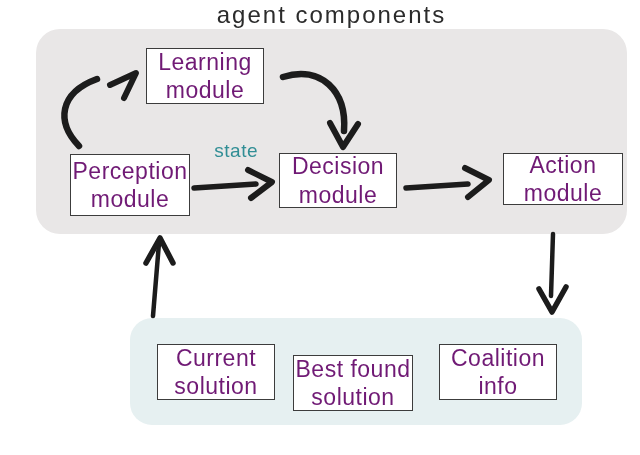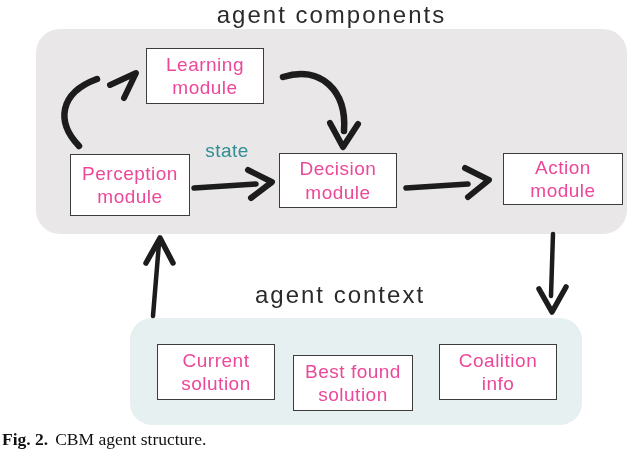--- a/index.html
+++ b/index.html
@@ -43,39 +43,39 @@
     position: absolute;
     background: #ffffff;
     border: 1.6px solid #3c3c3c;
     display: flex;
     align-items: center;
     justify-content: center;
     text-align: center;
     box-sizing: border-box;
   }
   .node-box .label {
-    font-size: 19px;
+    font-size: 23px;
     line-height: 1.22;
     letter-spacing: 0.5px;
-    color: #ec4899;
+    color: #701a75;
     white-space: pre-line;
   }
   .box-learning   { left: 146px; top: 48px;  width: 118px; height: 56px; }
   .box-perception { left: 70px;  top: 154px; width: 120px; height: 62px; }
   .box-decision   { left: 279px; top: 153px; width: 118px; height: 55px; }
   .box-action     { left: 503px; top: 153px; width: 120px; height: 52px; }
   .box-current    { left: 157px; top: 344px; width: 118px; height: 56px; }
   .box-best       { left: 293px; top: 344px; width: 120px; height: 56px; margin-top: 11px; }
   .box-coalition  { left: 428px; top: 344px; width: 118px; height: 56px; margin-left: 11px; }
   .edge-label {
     position: absolute;
     font-size: 19px;
     letter-spacing: 0.5px;
     color: #318e95;
-    text-align: center;
+    text-align: right;
     white-space: nowrap;
   }
   .label-state    { left: 196px; top: 140px; width: 62px; }
   .label-operator { left: 409px; top: 140px; width: 94px; }
   .arrows-layer {
     position: absolute;
     left: 0; top: 0;
     width: 640px; height: 455px;
     pointer-events: none;
   }
@@ -97,21 +97,20 @@
 </style>
 </head>
 <body>
 
 <div class="canvas">
 
   <div class="panel-title title-components">agent components</div>
 
   <div class="panel panel-components"></div>
 
-  <div class="panel-title title-context">agent context</div>
 
   <div class="panel panel-context"></div>
 
   <div class="node-box box-learning">
     <span class="label">Learning
 module</span>
   </div>
   <div class="node-box box-perception">
     <span class="label">Perception
 module</span>
@@ -166,17 +165,14 @@
       <path d="M 153 316 L 159 243" stroke-width="4.5"></path>
       <polyline points="146,263 160,238 173,263" stroke-width="5.5"></polyline>
     </g>
 
     <g>
       <path d="M 553 234 L 551 296" stroke-width="4.5"></path>
       <polyline points="539,289 552,312 566,287" stroke-width="5.5"></polyline>
     </g>
   </svg>
 
-  <div class="figure-caption">
-    <span class="cap-label">Fig. 2.</span><span>CBM agent structure.</span>
-  </div>
 
 </div>
 
 </body></html>

